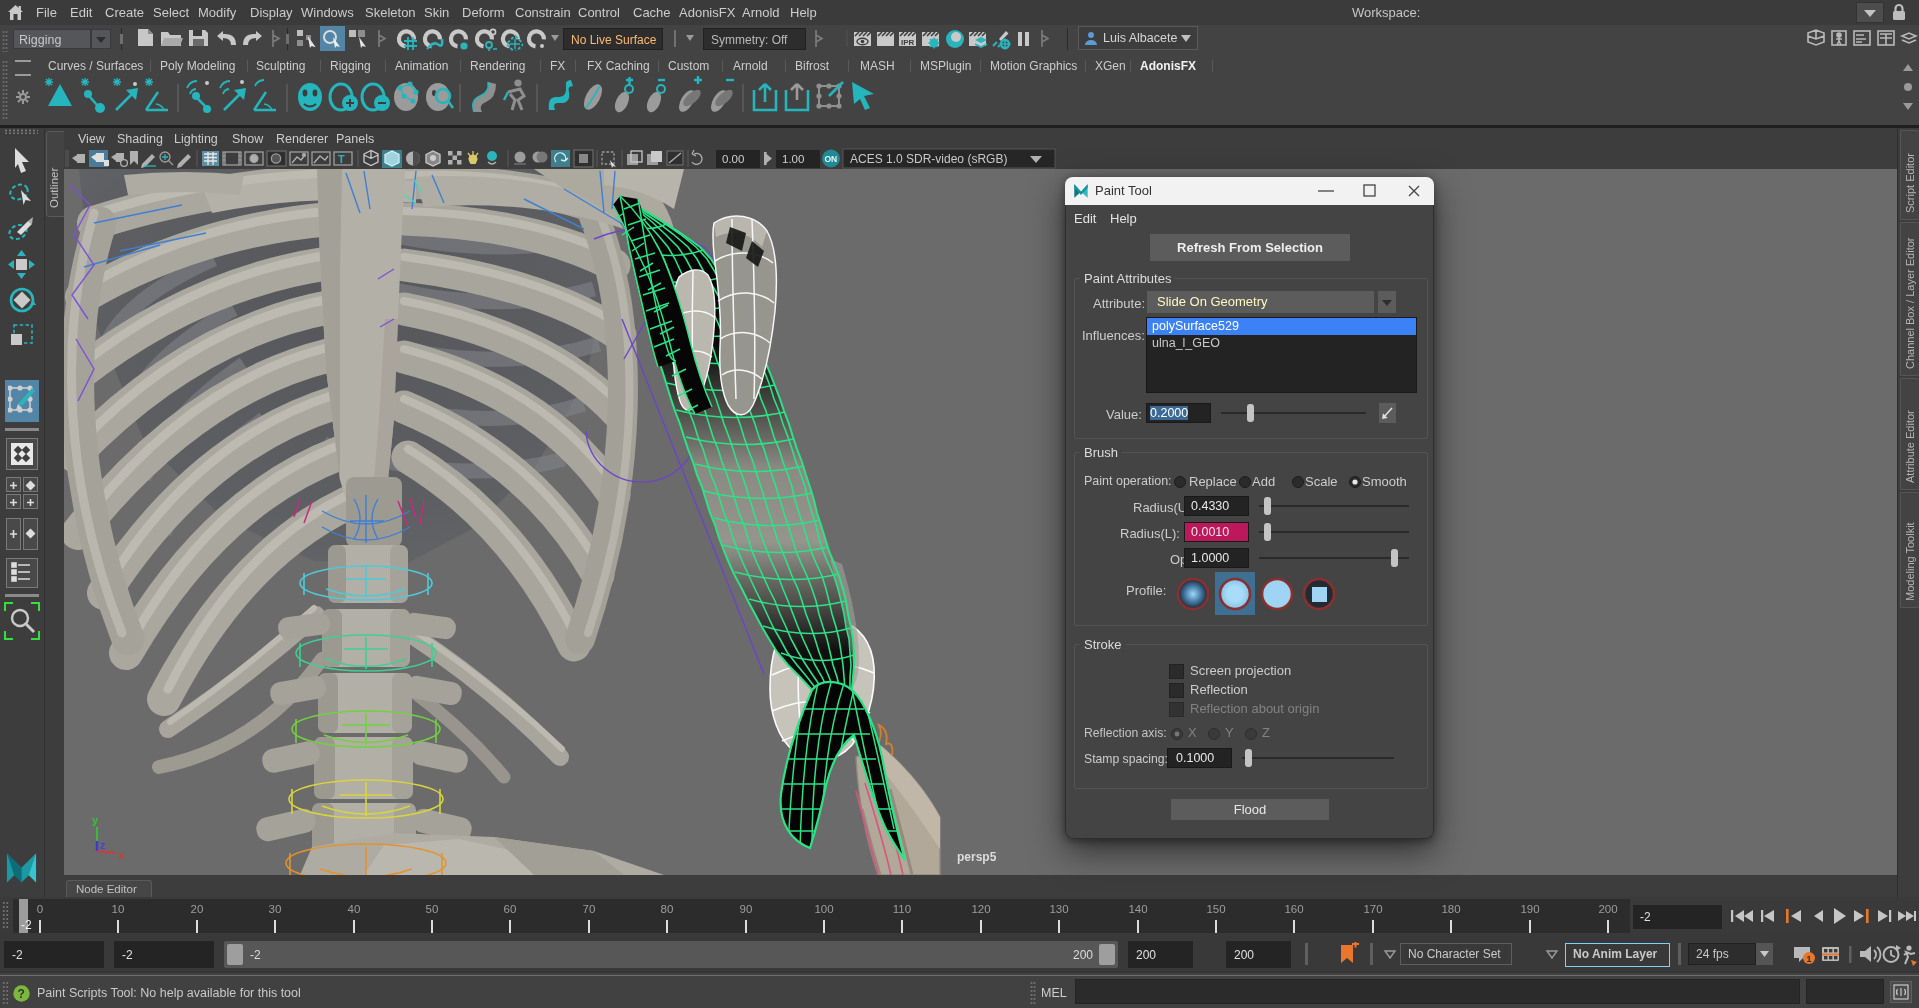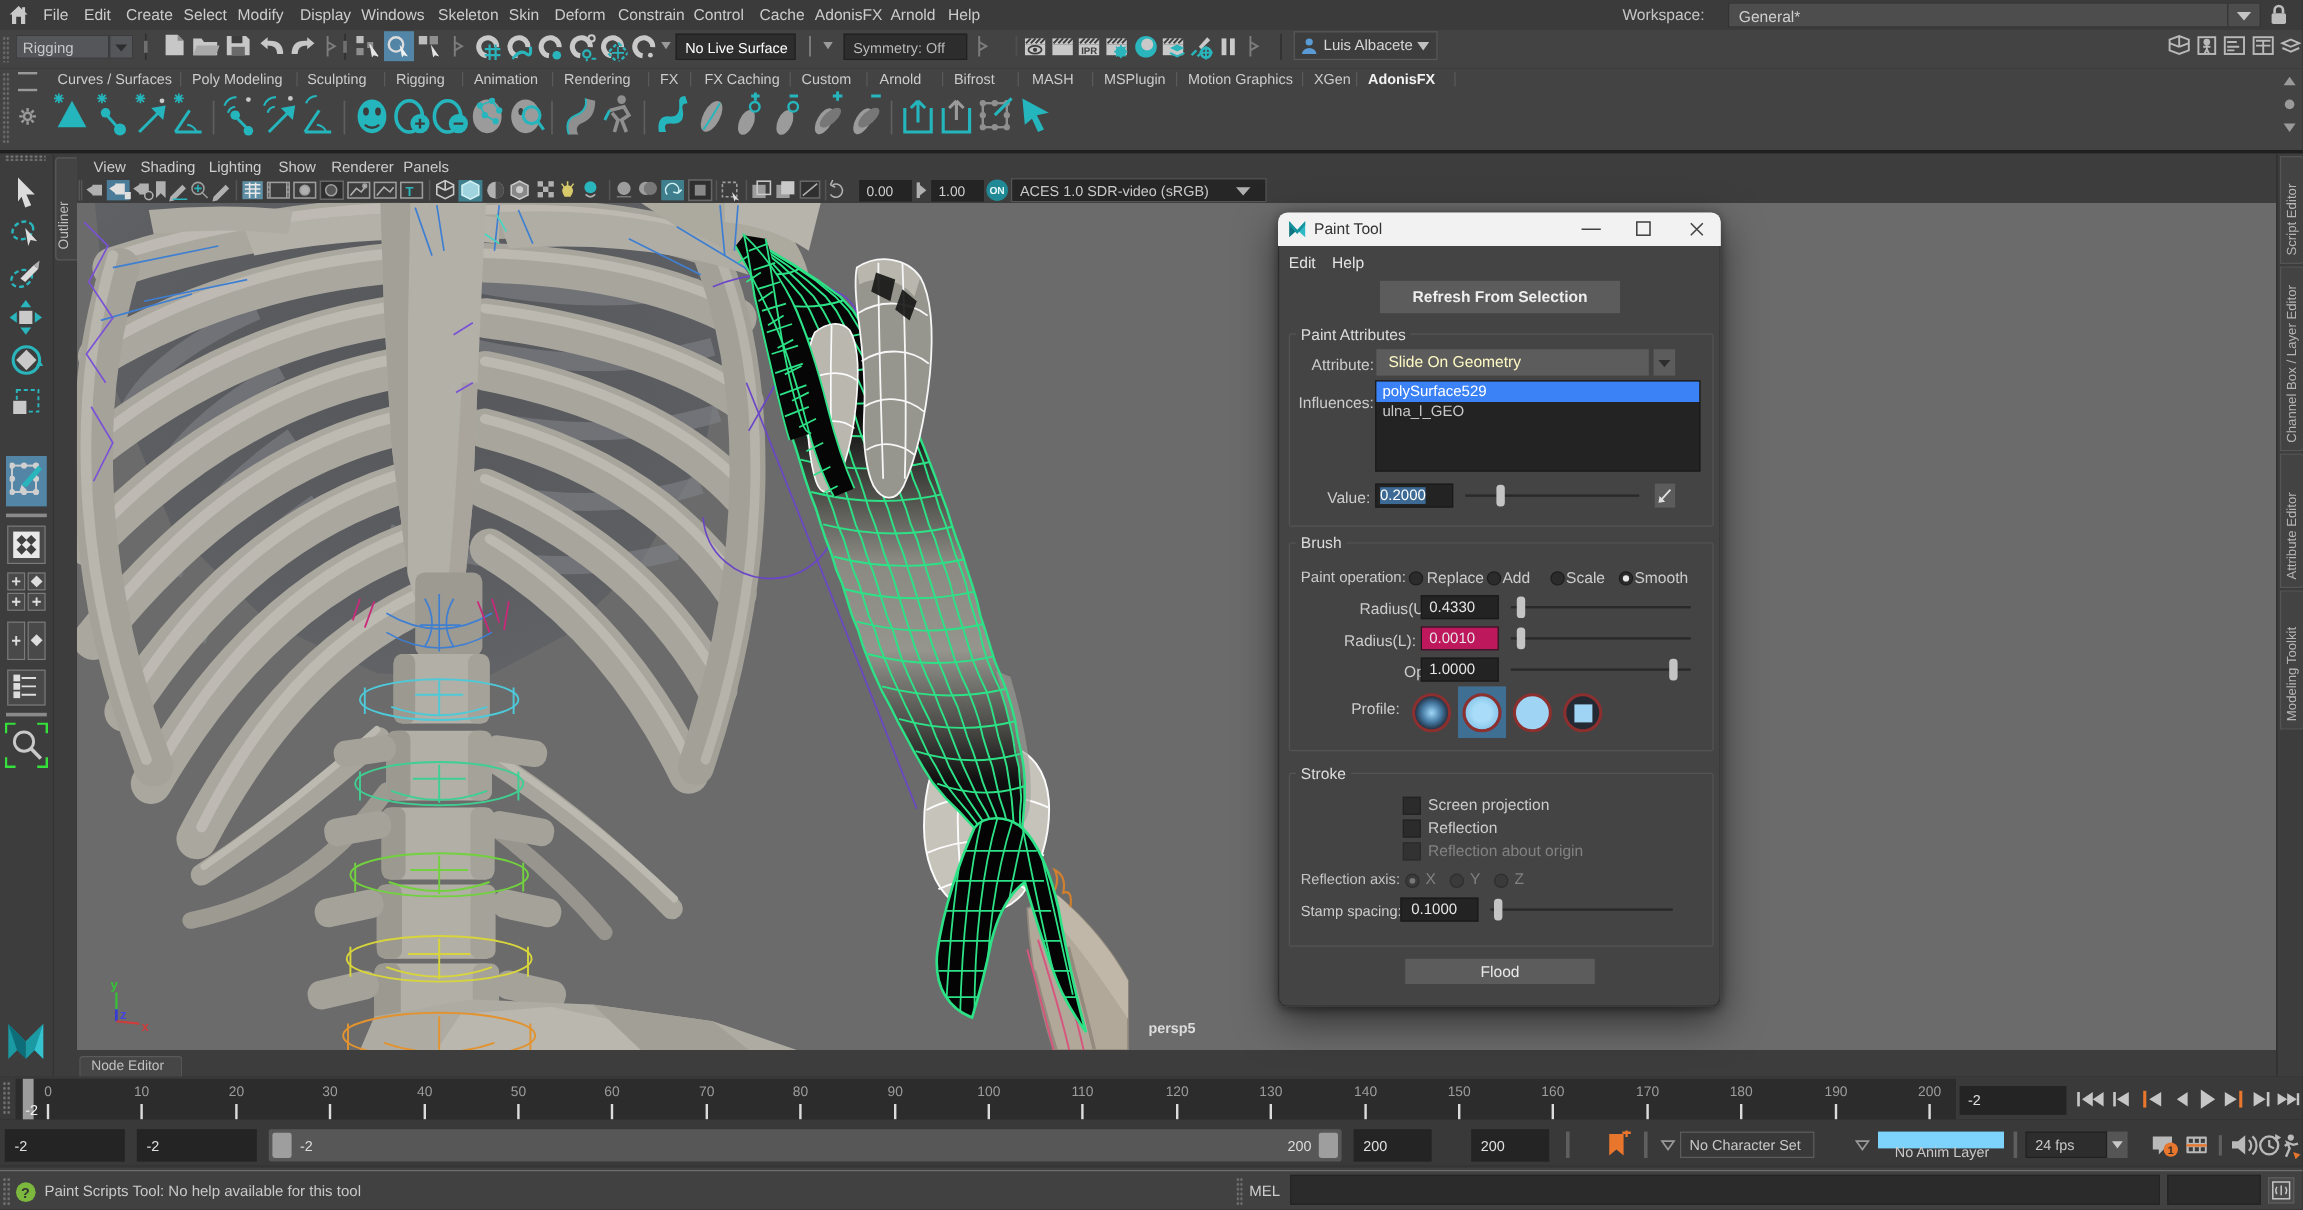--- a/index.html
+++ b/index.html
@@ -27,23 +27,20 @@
   <span class="txt" style="left:365px;top:5px;font-size:13px;">Skeleton</span>
   <span class="txt" style="left:424px;top:5px;font-size:13px;">Skin</span>
   <span class="txt" style="left:462px;top:5px;font-size:13px;">Deform</span>
   <span class="txt" style="left:515px;top:5px;font-size:13px;">Constrain</span>
   <span class="txt" style="left:578px;top:5px;font-size:13px;">Control</span>
   <span class="txt" style="left:633px;top:5px;font-size:13px;">Cache</span>
   <span class="txt" style="left:679px;top:5px;font-size:13px;">AdonisFX</span>
   <span class="txt" style="left:742px;top:5px;font-size:13px;">Arnold</span>
   <span class="txt" style="left:790px;top:5px;font-size:13px;">Help</span>
   <span class="txt" style="left:1352px;top:5px;font-size:13px;color:#c6c6c6;">Workspace:</span>
-  <div class="abs" style="left:1440px;top:2px;width:417px;height:21px;background:#4d4d4d;border:1px solid #333;box-sizing:border-box;">
-    <span class="txt" style="left:8px;top:3px;font-size:13px;color:#d0d0d0;">General*</span>
-  </div>
   <div class="abs" style="left:1856px;top:2px;width:28px;height:21px;background:#4d4d4d;border:1px solid #333;box-sizing:border-box;">
     <svg width="26" height="19">
         <path d="M7 7 L19 7 L13 14 Z" fill="#c4c4c4"></path>
       </svg>
   </div>
   <svg class="abs" style="left:1891px;top:3px;" width="16" height="19" viewBox="0 0 16 19">
     <rect x="2" y="8" width="12" height="9" rx="1.5" fill="#bdbdbd"></rect>
     <path d="M4.5 8 V5.5 a3.5 3.5 0 0 1 7 0 V8" fill="none" stroke="#bdbdbd" stroke-width="2.2"></path>
   </svg>
 </div>
@@ -143,21 +140,21 @@
   <svg class="abs" style="left:684px;top:8px;" width="12" height="10">
       <path d="M2 2 L10 2 L6 8 Z" fill="#9a9a9a"></path>
     </svg>
   <svg class="abs" style="left:814px;top:4px;" width="10" height="19">
       <path d="M2 1 L2 18 M2 6 L8 9.5 L2 13" stroke="#7d7d7d" stroke-width="1.6" fill="none"></path>
     </svg>
   <svg class="abs" style="left:845px;top:4px;" width="10" height="19">
       <path d="M2 1 L2 18" stroke="#4f4f4f" stroke-width="1.4" fill="none"></path>
     </svg>
   <div class="abs" style="left:563px;top:3px;width:100px;height:22px;background:#2d2d2d;border:1px solid #202020;box-sizing:border-box;">
-    <span class="txt" style="left:7px;top:4px;font-size:12px;color:#ffffff;">No Live Surface</span>
+    <span class="txt" style="left:7px;top:4px;font-size:12px;color:#fdba74;">No Live Surface</span>
   </div>
   <div class="abs" style="left:703px;top:3px;width:103px;height:22px;background:#2d2d2d;border:1px solid #202020;box-sizing:border-box;">
     <span class="txt" style="left:7px;top:4px;font-size:12px;color:#b9b9b9;">Symmetry: Off</span>
   </div>
   <div class="abs" style="left:1078px;top:1px;width:120px;height:24px;background:#3d3d3d;border:1px solid #5a5a5a;box-sizing:border-box;">
     <svg class="abs" style="left:4px;top:3px;" width="16" height="16" viewBox="0 0 16 16">
       <circle cx="8" cy="5" r="3" fill="#5a9bd5"></circle>
         <path d="M2 15 a6 5 0 0 1 12 0 Z" fill="#5a9bd5"></path>
     </svg>
     <span class="txt" style="left:24px;top:4px;font-size:12.5px;color:#d6d6d6;">Luis Albacete</span>
@@ -1158,21 +1155,21 @@
   <div class="abs" style="left:1370px;top:10px;width:3px;height:22px;background:#5f5f5f;"></div>
   <svg class="abs" style="left:1383px;top:16px;" width="14" height="11">
       <path d="M2 2 h10 l-5 7 Z" fill="none" stroke="#9a9a9a" stroke-width="1.4"></path>
     </svg>
   <div class="abs" style="left:1400px;top:10px;width:112px;height:22px;border:1px solid #5e5e5e;box-sizing:border-box;">
       <span class="txt" style="left:7px;top:3px;font-size:12px;color:#c9c9c9;">No Character Set</span>
     </div>
   <svg class="abs" style="left:1545px;top:16px;" width="14" height="11">
       <path d="M2 2 h10 l-5 7 Z" fill="none" stroke="#9a9a9a" stroke-width="1.4"></path>
     </svg>
-  <div class="abs" style="left:1565px;top:10px;width:105px;height:14px;border:7px solid #7dd3fc;box-sizing:border-box;">
+  <div class="abs" style="left:1565px;top:10px;width:105px;height:24px;border:1px solid #7dd3fc;box-sizing:border-box;font-weight:bold;">
       <span class="txt" style="left:7px;top:3px;font-size:12px;color:#c9c9c9;">No Anim Layer</span>
     </div>
   <div class="abs" style="left:1678px;top:10px;width:3px;height:22px;background:#5f5f5f;"></div>
   <div class="abs" style="left:1688px;top:10px;width:68px;height:22px;background:#2d2d2d;border:1px solid #202020;box-sizing:border-box;">
       <span class="txt" style="left:7px;top:3px;font-size:12px;color:#c9c9c9;">24 fps</span>
     </div>
   <div class="abs" style="left:1756px;top:10px;width:17px;height:22px;background:#555;"><svg width="17" height="22">
         <path d="M4 8 h9 l-4.5 6 Z" fill="#c9c9c9"></path>
       </svg></div>
   <svg class="abs" style="left:1792px;top:9px;" width="126" height="25" viewBox="0 0 126 25">

